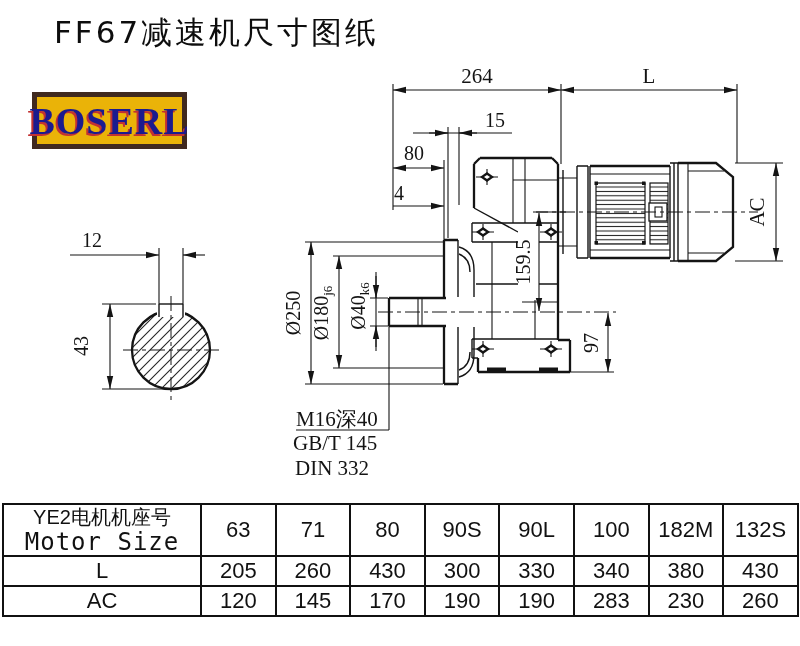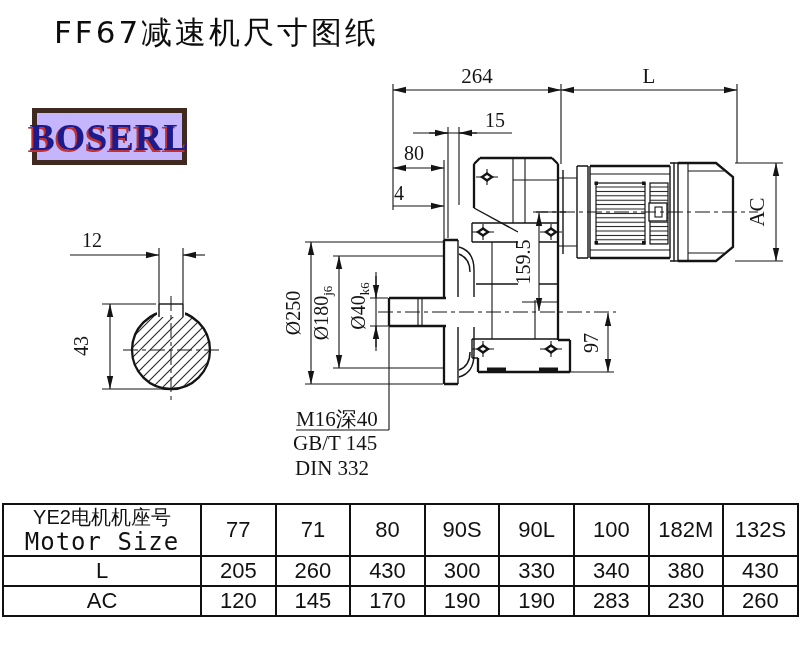--- a/index.html
+++ b/index.html
@@ -1,18 +1,18 @@
 <!DOCTYPE html>
 <html><head>
 <meta charset="utf-8">
 <style>
   html,body{margin:0;padding:0;background:#fff;}
   body{width:800px;height:646px;position:relative;font-family:"Liberation Sans",sans-serif;color:#111;overflow:hidden;}
   .page-title{position:absolute;left:54px;top:12px;font-family:"DejaVu Sans",sans-serif;font-weight:normal;font-size:31px;letter-spacing:3px;color:#0d0d0d;white-space:nowrap;}
-  .logo-box{position:absolute;left:32px;top:108px;width:145px;height:47px;border:5px solid #40291f;display:flex;align-items:center;justify-content:center;background:#c4b5fd;}
+  .logo-box{position:absolute;left:32px;top:92px;width:145px;height:47px;border:5px solid #40291f;display:flex;align-items:center;justify-content:center;background:#eab308;}
   .logo-text{font-family:"Liberation Serif","DejaVu Serif",serif;font-weight:bold;font-size:38px;color:#1b1b8e;text-shadow:-2px 2px 0 #c23232;letter-spacing:1px;line-height:1;}
   svg.draw{position:absolute;left:0;top:0;}
   .k2{stroke:#141414;stroke-width:2.3;fill:none;}
   .k1{stroke:#141414;stroke-width:1.4;fill:none;}
   .kd{stroke:#141414;stroke-width:1.1;fill:none;}
   .cl{stroke:#141414;stroke-width:1;fill:none;stroke-dasharray:15 4 4 4;}
   text.t{font-family:"Liberation Serif","DejaVu Serif",serif;font-size:20px;fill:#141414;}
   text.t21{font-family:"Liberation Serif","DejaVu Serif",serif;font-size:21px;fill:#141414;}
   .dim-table{position:absolute;left:2px;top:503px;width:795px;border-collapse:collapse;table-layout:fixed;background:#fff;}
   .dim-table td{border:2px solid #111;text-align:center;vertical-align:middle;padding:0;color:#111;}
@@ -210,21 +210,21 @@
       <col style="width:74.6px">
       <col style="width:74.6px">
       <col style="width:74.6px">
   </colgroup>
   <tbody>
       <tr class="col-h">
     <td>
       <div class="hdr-cn">YE2电机机座号</div>
       <div class="hdr-en">Motor Size</div>
     </td>
-    <td>77</td>
+    <td>63</td>
     <td>71</td>
     <td>80</td>
     <td>90S</td>
     <td>90L</td>
     <td>100</td>
     <td>182M</td>
     <td>132S</td>
   </tr>
   <tr class="row-d">
     <td>L</td>

